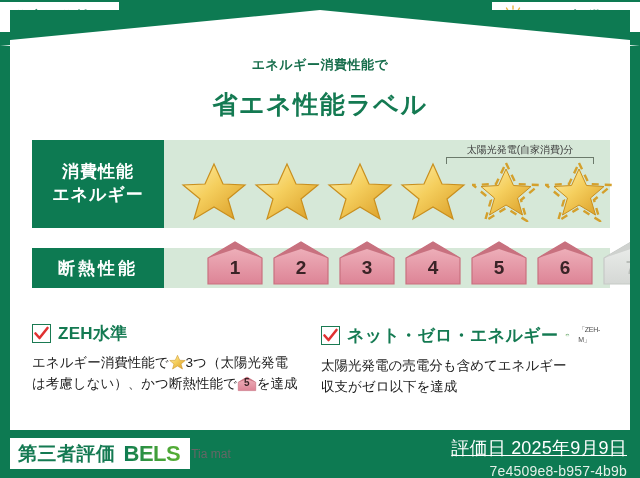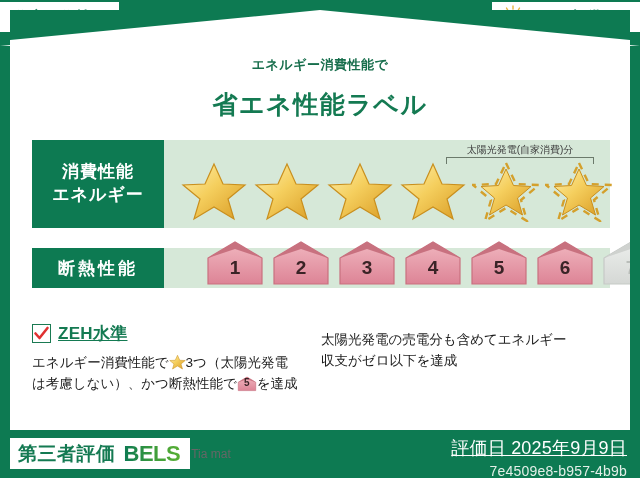--- a/index.html
+++ b/index.html
@@ -159,21 +159,21 @@
   }
   .crit { width: 50%; padding-right: 10px; position: relative; }
   .crit-head { display: flex; align-items: center; gap: 7px; }
   .chk {
     width: 19px; height: 19px; flex: none;
     border: 1.5px solid #1a7a52; background: #fff;
     position: relative;
   }
   .crit-title {
     font-size: 17px; font-weight: bold; color: #147a52;
-    letter-spacing: .3px; white-space: nowrap; text-decoration: underline;
+    letter-spacing: .3px; white-space: nowrap;
   }
   .crit-body {
     margin-top: 8px;
     font-size: 13.5px; line-height: 1.55; color: #1c1c1c;
   }
   .inline-star { display: inline-block; vertical-align: -3px; width: 17px; height: 16px; }
   .inline-house { display: inline-block; vertical-align: -4px; width: 20px; height: 17px; position: relative; }
   .inline-house .ihn {
     position: absolute; left: 0; top: 0; width: 100%; height: 100%;
     display: flex; align-items: flex-end; justify-content: center;
@@ -402,20 +402,34 @@
               <polygon points="34,4 43,24 65,25 48,39 54,59 34,47 14,59 20,39 3,25 25,24" fill="url(#sg1)" stroke="#c98f1e" stroke-width="2"></polygon>
             </svg><span>3つ（太陽光発電</span><br>
           <span>は考慮しない）、かつ断熱性能で</span><span class="inline-house"><svg viewBox="0 0 62 48" width="20" height="17">
                 <polygon points="4,46 4,20 31,4 58,20 58,46" fill="url(#hp)" stroke="#c9707f" stroke-width="2"></polygon>
                 <polygon points="4,20 31,4 58,20 31,11" fill="#c8717f"></polygon>
               </svg><span class="ihn">5</span></span><span>を達成</span>
         </div>
       </div>
 
       <div class="crit">
+        <div class="crit-head">
+          <span class="chk">
+            <svg width="19" height="19" viewBox="0 0 19 19" style="position:absolute;left:-1px;top:-1px">
+              <path d="M3.5 9.5 L7.5 14 L15.5 4" fill="none" stroke="#e03131" stroke-width="2.6" stroke-linecap="round" stroke-linejoin="round"></path>
+            </svg>
+          </span>
+          <span class="crit-title">ネット・ゼロ・エネルギー</span>
+          <svg class="zehm-logo" viewBox="0 0 54 26">
+            <path d="M10 22 Q2 14 10 5" fill="none" stroke="#a7c93c" stroke-width="2.6" stroke-linecap="round"></path>
+            <polygon points="15,23 15,10 28,2 41,10 41,23" fill="none" stroke="#3a9e4a" stroke-width="2.2" stroke-linejoin="round"></polygon>
+            <text x="28" y="17" font-size="8.5" font-weight="bold" fill="#2d7a3e" text-anchor="middle" font-family="Liberation Sans, sans-serif">ZEH-M</text>
+          </svg>
+          <span class="zehm-sub">「ZEH-M」</span>
+        </div>
         <div class="crit-body">
           <span>太陽光発電の売電分も含めてエネルギー</span><br>
           <span>収支がゼロ以下を達成</span>
         </div>
       </div>
 
     </div>
   </div>
 
   <div class="footer">

